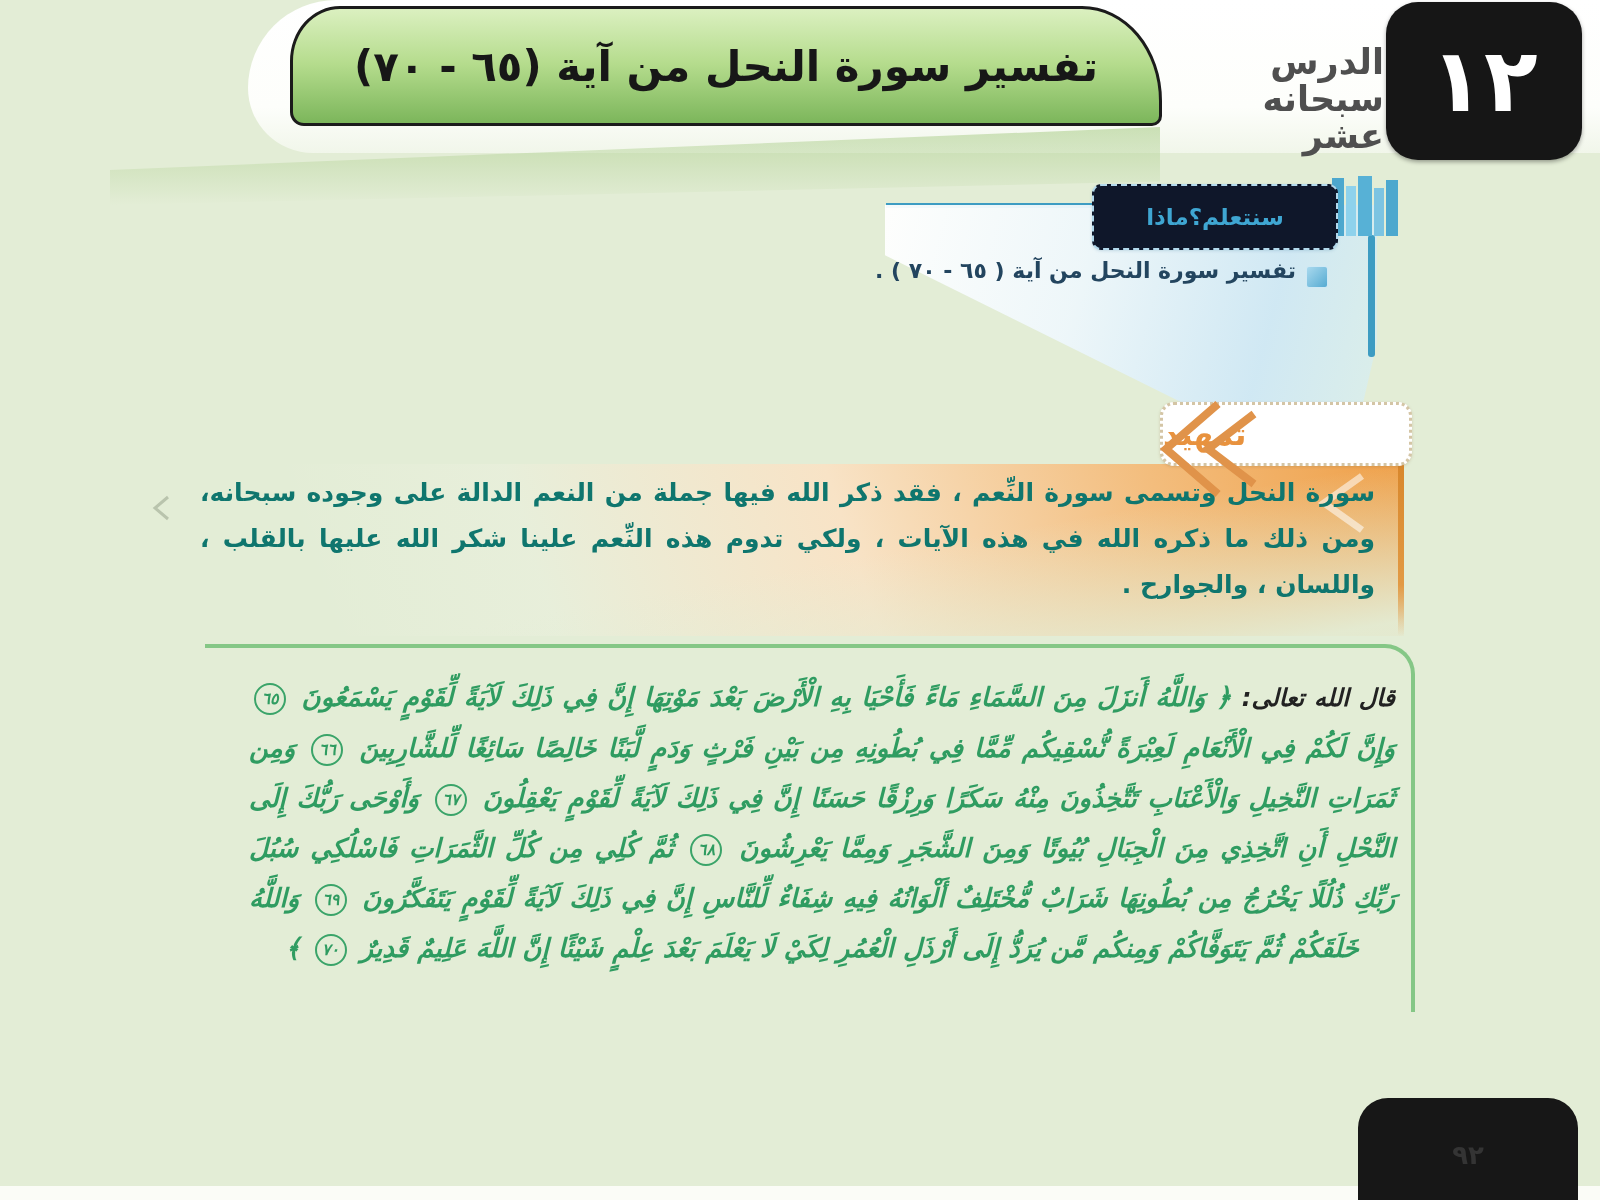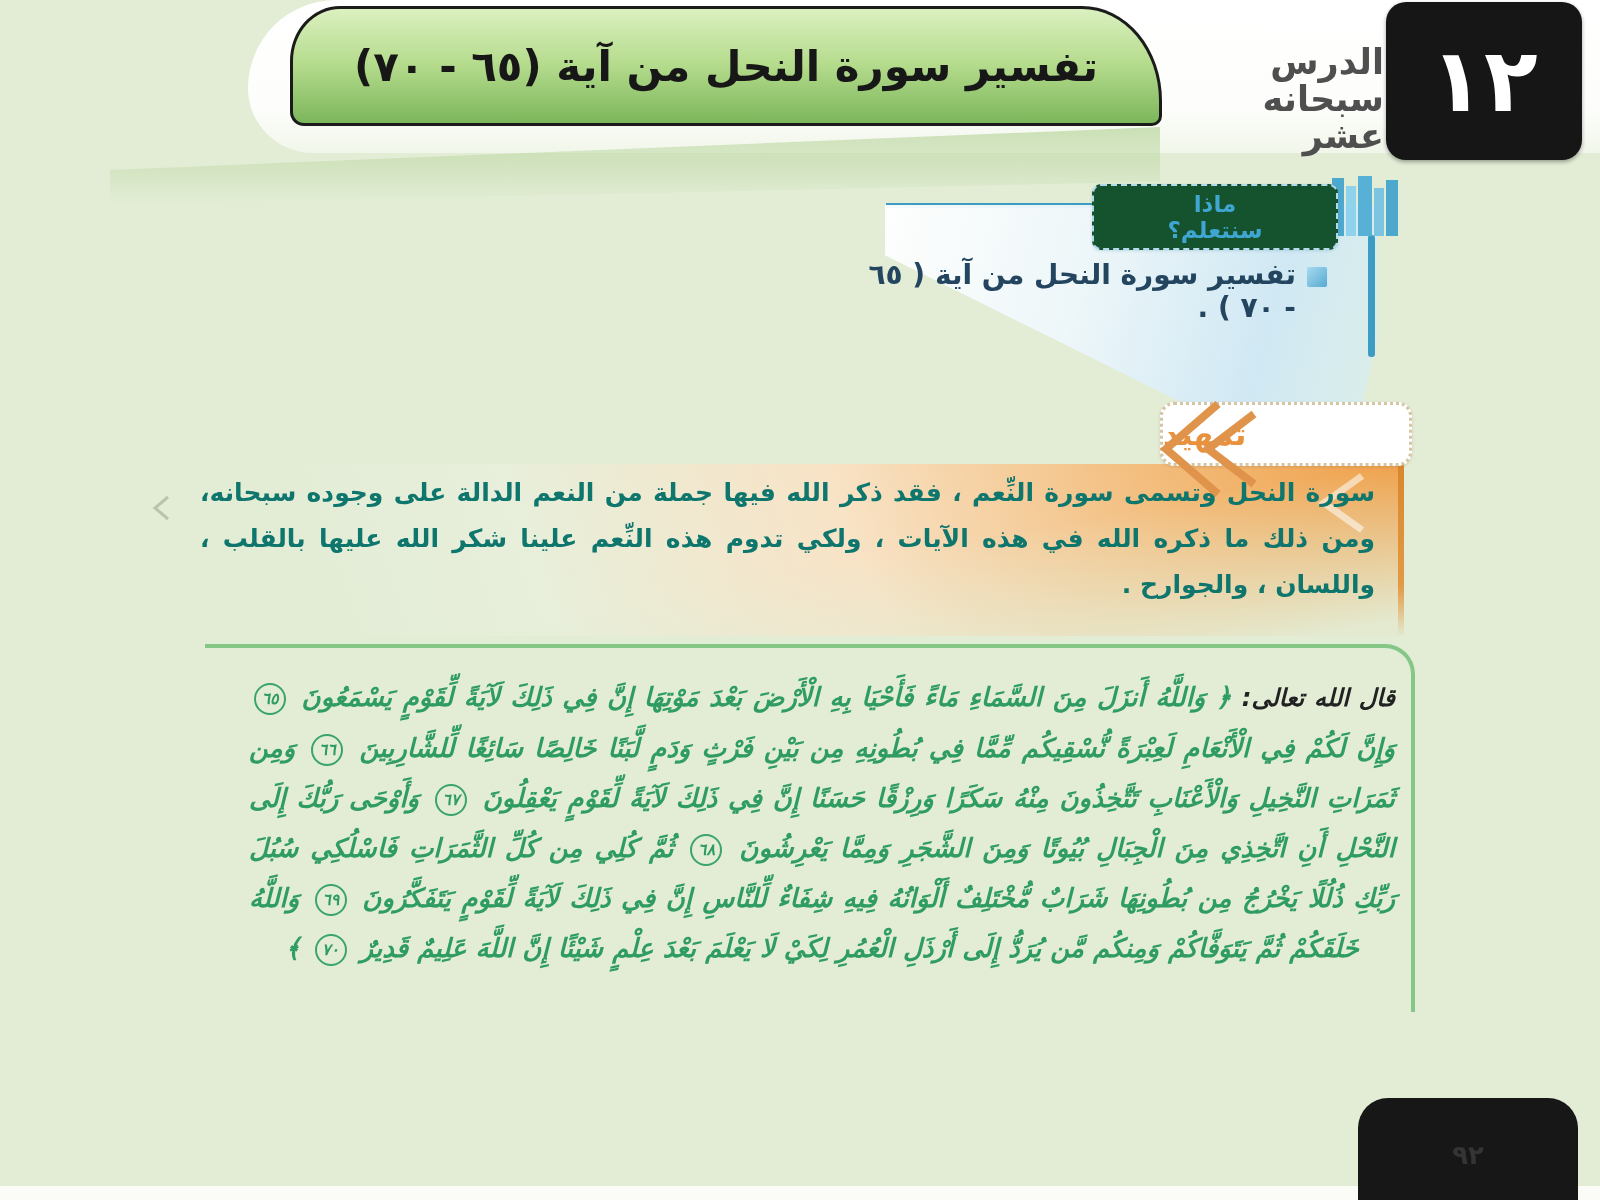--- a/index.html
+++ b/index.html
@@ -35,50 +35,50 @@
     white-space:nowrap;letter-spacing:-1px;
   }
   
   .lesson-label{
     left:1238px;top:44px;width:146px;direction:rtl;text-align:right;
     color:#4f4f4f;font-weight:bold;font-size:35px;line-height:37px;
   }
   .lesson-label .l2{word-spacing:14px;}
   .lesson-badge{
     left:1386px;top:2px;width:196px;height:158px;background:#161616;
-    border-radius:20px;display:flex;align-items:center;justify-content:center;
+    border-radius:32px;display:flex;align-items:center;justify-content:center;
     box-shadow:0 2px 4px rgba(0,0,0,.35);
     text-align:center;
   }
   .lesson-badge span{color:#ffffff;font-size:88px;font-weight:bold;line-height:1;}
 
   
   .learn-hline{left:886px;top:203px;width:308px;height:5px;background:#3d9cc2;}
   .learn-wedge{
     left:885px;top:205px;width:492px;height:265px;opacity:.95;
     background:linear-gradient(105deg,#ffffff 0%,#eef7fb 38%,#cfe8f5 74%,#dcefe9 100%);
     clip-path:polygon(0 0,100% 0,100% 52%,94% 100%,88% 100%,0 19%);
   }
   .learn-vline{left:1368px;top:235px;width:7px;height:122px;background:#3d9cc2;border-radius:3px;}
   .books-icon{left:1318px;top:176px;width:88px;height:60px;}
   .learn-box{
     left:1092px;top:184px;width:246px;height:66px;box-sizing:border-box;
-    background:#14532d;border:2px dashed #b3d9ec;border-radius:9px;
-    display:flex;flex-direction:column;align-items:center;justify-content:center;
+    background:#0f172a;border:2px dashed #b3d9ec;border-radius:9px;
+    display:flex;flex-direction:row;align-items:center;justify-content:center;
     box-shadow:0 1px 3px rgba(80,140,170,.25);
   }
   .learn-box div{direction:rtl;color:#3fa6d2;font-weight:bold;font-size:23px;line-height:26px;}
   .learn-bullet{
     left:1306px;top:266px;width:20px;height:20px;
     background:linear-gradient(135deg,#a9d9ee,#56abd2);
     border:1px solid #cfe9f5;border-radius:3px;
   }
   .learn-item-text{
     left:851px;top:258px;width:445px;direction:rtl;text-align:right;
-    color:#23455f;font-weight:bold;font-size:28px;
+    color:#23455f;font-weight:bold;font-size:22px;
   }
 
   
   .intro-chevron{left:1156px;top:400px;z-index:3;}
   .intro-box{
     left:1160px;top:402px;width:252px;height:64px;box-sizing:border-box;
     background:#ffffff;border:3px dotted #d4c5a5;border-radius:14px;z-index:2;
     display:flex;align-items:center;justify-content:flex-start;
     box-shadow:0 1px 3px rgba(150,110,60,.25);
   }

